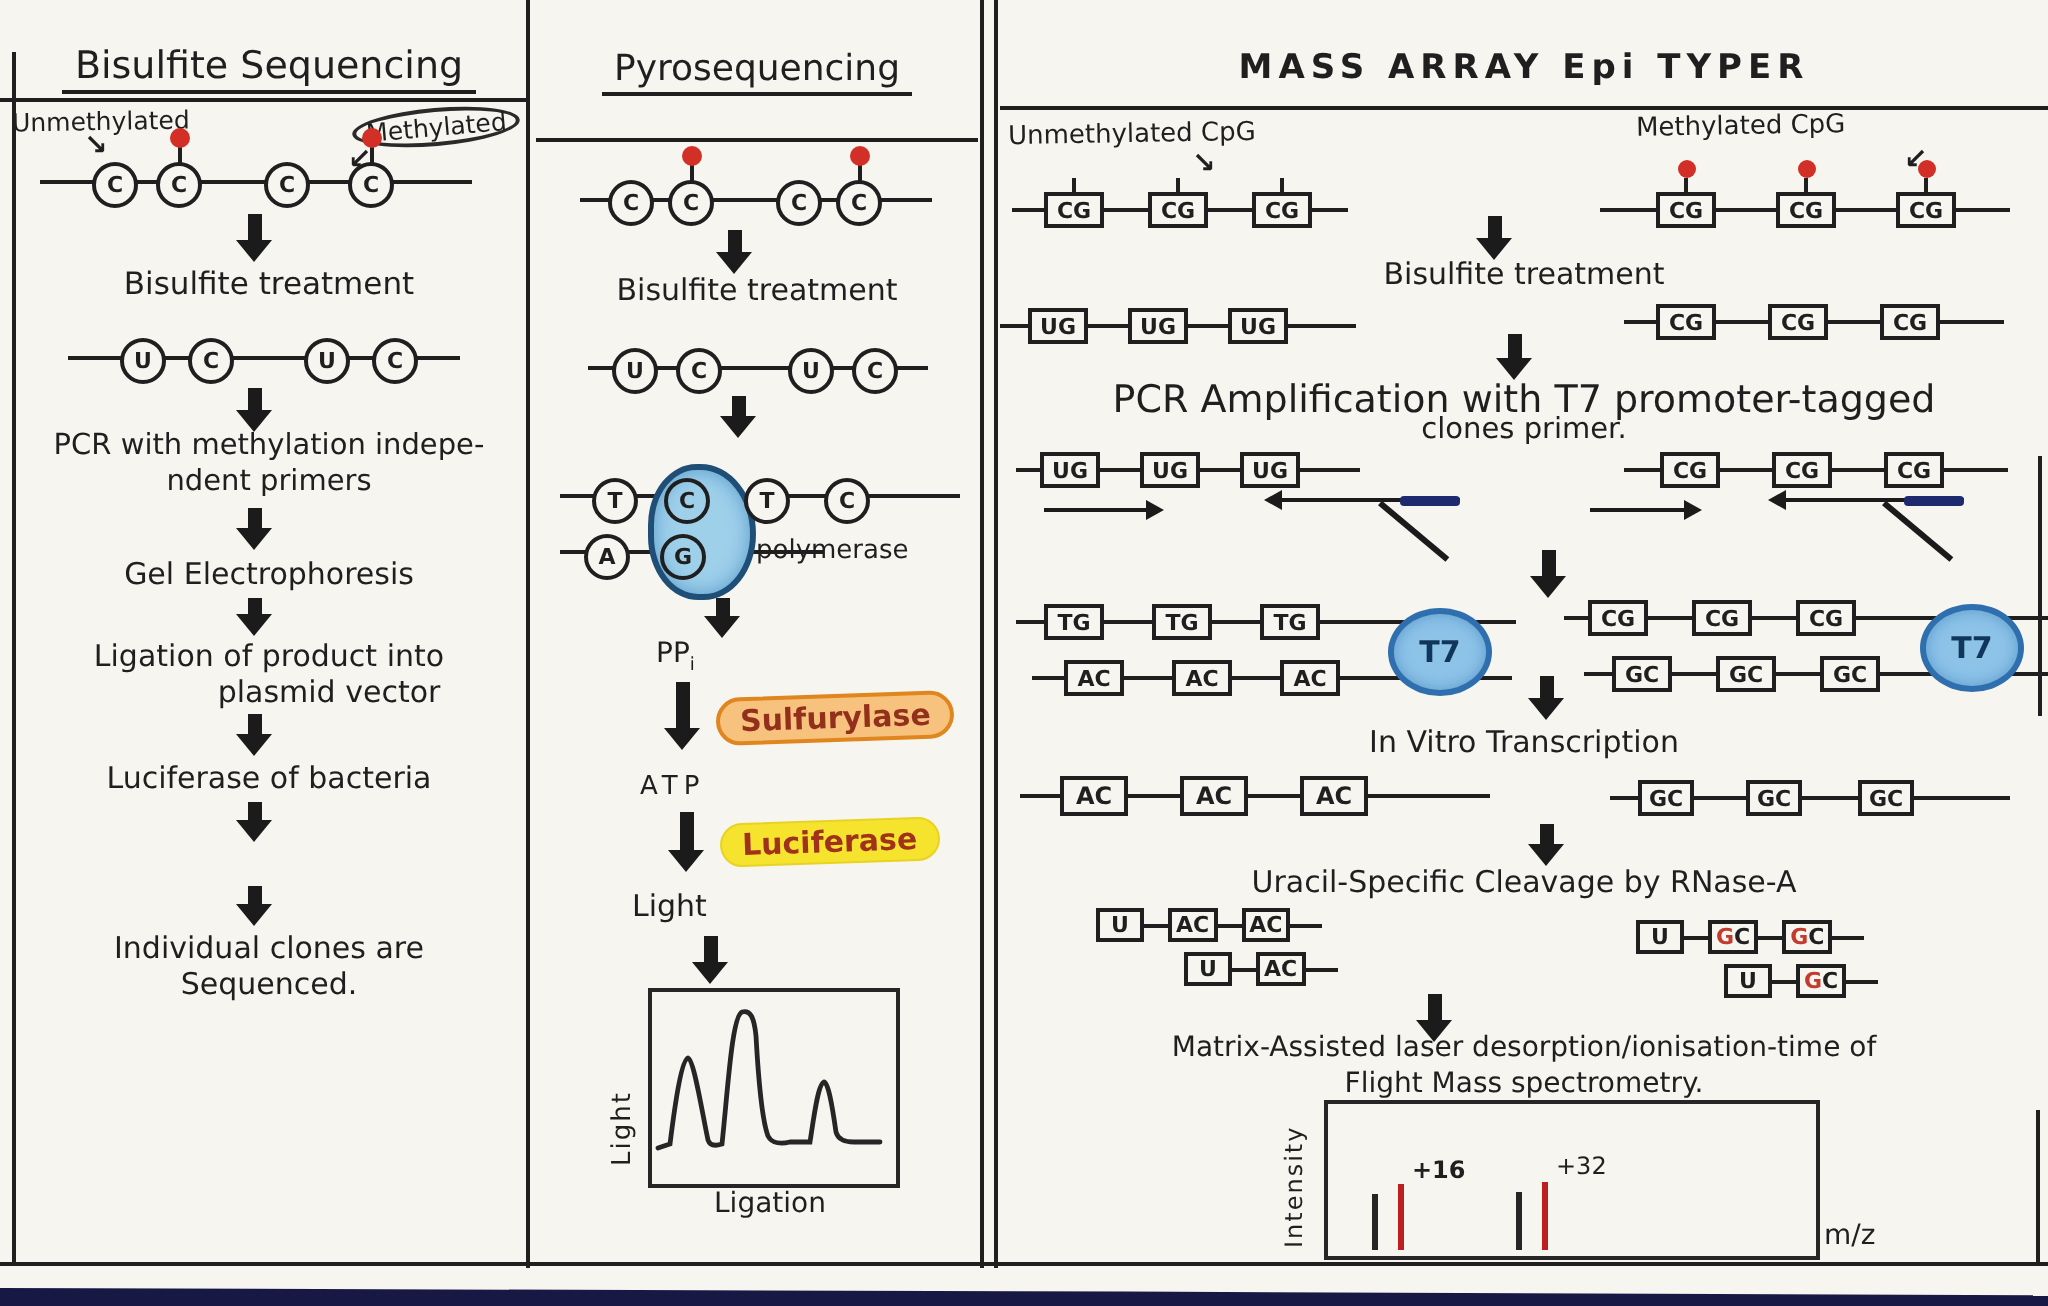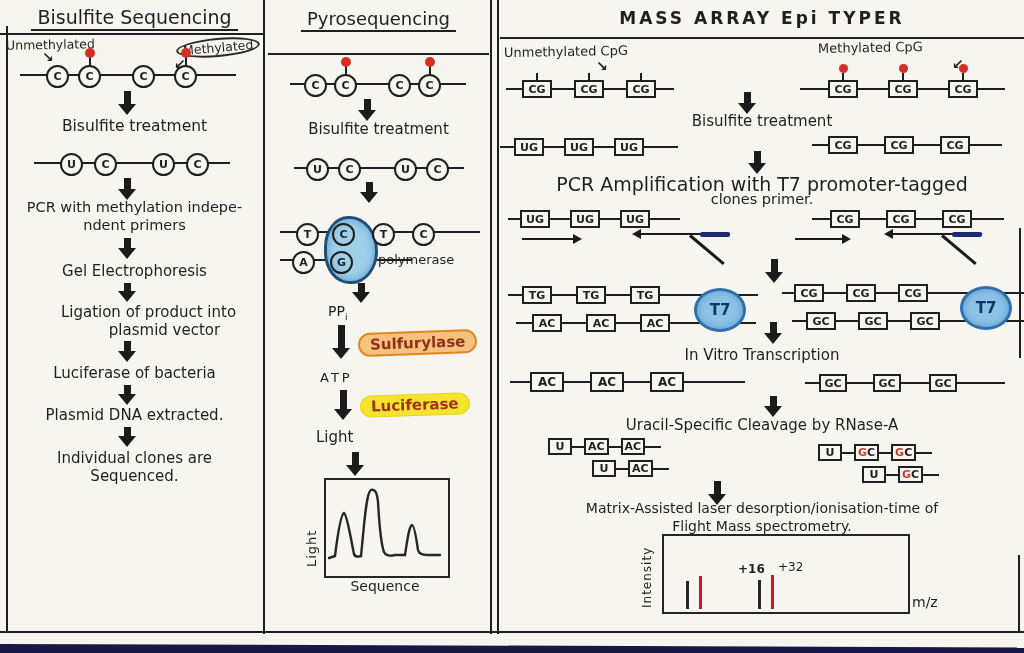--- a/index.html
+++ b/index.html
@@ -1,19 +1,19 @@
 <!DOCTYPE html>
 <html><head>
 <meta charset="utf-8">
 <style>
   html,body{margin:0;padding:0;background:#e8e6e0;}
   #page{position:relative;width:1024px;height:653px;background:#f7f5f0;overflow:hidden;
         font-family:"DejaVu Sans",sans-serif;color:#1f1f1f;}
   .abs{position:absolute;}
-  .panel{position:absolute;top:0;}
+  .panel{position:absolute;top:16px;}
   .ctr{position:absolute;left:0;width:100%;text-align:center;white-space:nowrap;}
   .hl{position:absolute;background:#1f1f1f;height:2px;}
   .vl{position:absolute;background:#1f1f1f;width:2px;}
   .ptitle span{border-bottom:2px solid #1f1f1f;padding:0 6px 1px 6px;}
   
   .strand{position:absolute;}
   .strand::before{content:'';position:absolute;left:0;right:0;top:50%;height:2px;margin-top:-1px;background:#1f1f1f;}
   
   .cc{position:absolute;top:50%;margin-top:-10px;width:19px;height:19px;border:2px solid #1f1f1f;border-radius:50%;
       background:#f7f5f0;display:flex;align-items:center;justify-content:center;font-size:11px;font-weight:bold;z-index:2;}
@@ -132,34 +132,33 @@
     <div class="darrow" style="left:112px;top:238px;">
         <div class="shaft" style="height:10px;"></div>
         <div class="head"></div>
       </div>
     <div class="ctr" style="top:262px;font-size:15px;">Gel Electrophoresis</div>
 
     <div class="darrow" style="left:112px;top:283px;">
         <div class="shaft" style="height:8px;"></div>
         <div class="head"></div>
       </div>
-    <div class="ctr" style="top:303px;font-size:15px;padding-left:14px;">Ligation of product into</div>
+    <div class="ctr" style="top:303px;font-size:15px;">Ligation of product into</div>
     <div class="ctr" style="top:321px;font-size:15px;padding-left:60px;width:calc(100% - 60px);">plasmid vector</div>
 
     <div class="darrow" style="left:112px;top:341px;">
         <div class="shaft" style="height:10px;"></div>
         <div class="head"></div>
       </div>
     <div class="ctr" style="top:364px;font-size:15px;">Luciferase of bacteria</div>
 
     <div class="darrow" style="left:112px;top:385px;">
         <div class="shaft" style="height:9px;"></div>
         <div class="head"></div>
       </div>
-    <div class="ctr" style="top:406px;font-size:15px;">Plasmid DNA extracted.</div>
 
     <div class="darrow" style="left:112px;top:427px;">
         <div class="shaft" style="height:9px;"></div>
         <div class="head"></div>
       </div>
     <div class="ctr" style="top:449px;font-size:15px;">Individual clones are</div>
     <div class="ctr" style="top:467px;font-size:15px;">Sequenced.</div>
   </div>
 
   <div class="panel" style="left:268px;width:221px;height:632px;">
@@ -265,21 +264,21 @@
         <div class="shaft" style="height:13px;"></div>
         <div class="head"></div>
       </div>
 
     <div class="chartbox" style="left:56px;top:478px;width:122px;height:96px;">
       <svg width="118" height="92" viewBox="0 0 118 92">
         <path d="M3,78 L9,76 C12,52 15,34 18,33 C21,34 25,60 28,74 C29,77 32,77 35,76 C38,48 40,12 45,10 C49,9 51,12 52,22 C53,40 55,64 58,72 C60,76 65,76 69,75 L79,75 C81,62 83,46 86,45 C88,45 90,56 92,70 C93,74 97,75 101,75 L114,75" fill="none" stroke="#262626" stroke-width="2.4" stroke-linecap="round"></path>
       </svg>
     </div>
     <div class="vtext" style="left:36px;top:495px;height:72px;">Light</div>
-    <div class="abs" style="left:56px;top:578px;width:122px;text-align:center;font-size:14px;">Sequence</div>
+    <div class="abs" style="left:56px;top:578px;width:122px;text-align:center;font-size:14px;">Ligation</div>
   </div>
 
   <div class="panel" style="left:500px;width:524px;height:632px;">
     <div class="ctr" style="top:8px;font-size:17px;letter-spacing:3px;font-weight:bold;">
       <span>MASS ARRAY Epi TYPER</span>
     </div>
     <div class="hl" style="top:37px;left:0;width:524px;"></div>
 
     <div class="abs hand" style="left:4px;top:44px;font-size:13px;">Unmethylated CpG</div>
     <div class="smallarrow" style="left:96px;top:58px;">↘</div>
@@ -534,21 +533,21 @@
     <div class="darrow" style="left:208px;top:481px;">
         <div class="shaft" style="height:13px;"></div>
         <div class="head"></div>
       </div>
     <div class="ctr" style="top:500px;font-size:14px;">Matrix-Assisted laser desorption/ionisation-time of</div>
     <div class="ctr" style="top:518px;font-size:14px;">Flight Mass spectrometry.</div>
 
     <div class="chartbox" style="left:162px;top:534px;width:244px;height:76px;">
       <div class="mline" style="left:22px;height:28px;background:#262626;"></div>
       <div class="mline" style="left:35px;height:33px;background:#bb1f1f;"></div>
-      <div class="abs" style="left:42px;bottom:36px;font-size:12px;font-weight:bold;margin-left:32px;">+16</div>
+      <div class="abs" style="left:42px;bottom:36px;font-size:12px;font-weight:bold;">+16</div>
       <div class="mline" style="left:94px;height:29px;background:#262626;"></div>
       <div class="mline" style="left:107px;height:34px;background:#bb1f1f;"></div>
       <div class="abs" style="left:114px;bottom:38px;font-size:12px;font-weight:normal;">+32</div>
     </div>
     <div class="vtext" style="left:140px;top:538px;height:70px;font-size:12px;">Intensity</div>
     <div class="abs" style="left:412px;top:594px;font-size:14px;">m/z</div>
   </div>
 
   <div class="vl" style="left:263px;top:0;height:634px;"></div>
   <div class="vl" style="left:490px;top:0;height:634px;width:1.6px;"></div>

